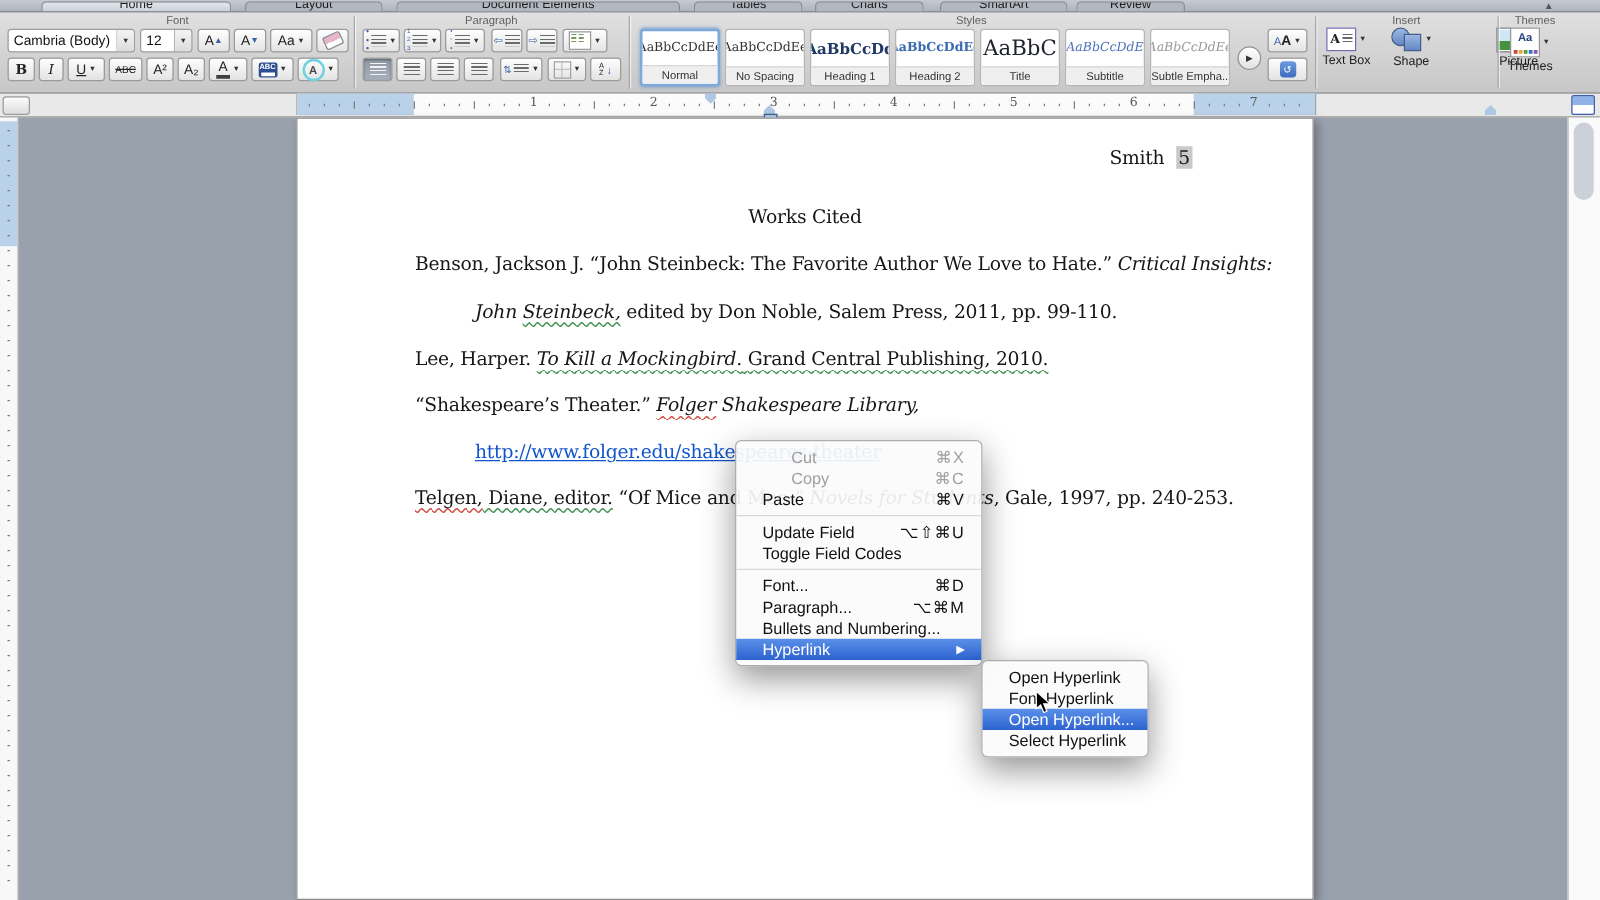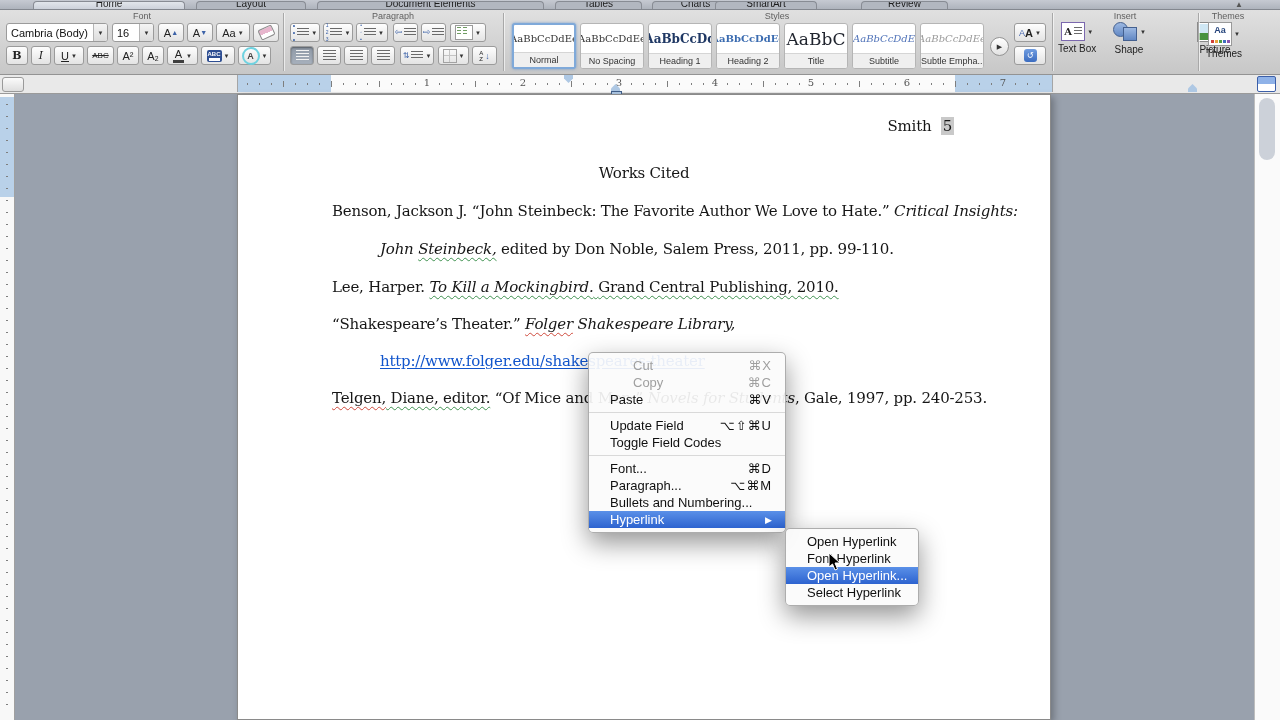--- a/index.html
+++ b/index.html
@@ -156,37 +156,37 @@
     </div>
     <div class="tab" style="left: 317px; width: 225px;">
       <span>Document Elements</span>
     </div>
     <div class="tab" style="left: 555px; width: 85px;">
       <span>Tables</span>
     </div>
     <div class="tab" style="left: 652px; width: 85px;">
       <span>Charts</span>
     </div>
-    <div class="tab" style="left: 715px; width: 100px;">
+    <div class="tab" style="left: 752px; width: 100px;">
       <span>SmartArt</span>
     </div>
     <div class="tab" style="left: 861px; width: 85px;">
       <span>Review</span>
     </div>
   </div>
 
 <div id="ribbon">
 
   <div class="glabel" style="left:4px;width:276px;">Font</div>
   <div class="combo" style="left:6px;top:13px;width:102px;">
     <span class="val">Cambria (Body)</span>
     <span class="arr">▼</span>
   </div>
   <div class="combo" style="left:112px;top:13px;width:42px;">
-    <span class="val">16</span>
+    <span class="val">12</span>
     <span class="arr">▼</span>
   </div>
   <div class="rbtn" style="left:158px;top:13px;width:26px;">
     <span>A</span>
       <span class="sup">▲</span>
     </div>
   <div class="rbtn" style="left:187px;top:13px;width:26px;">
     <span>A</span>
       <span class="sup">▼</span>
     </div>

